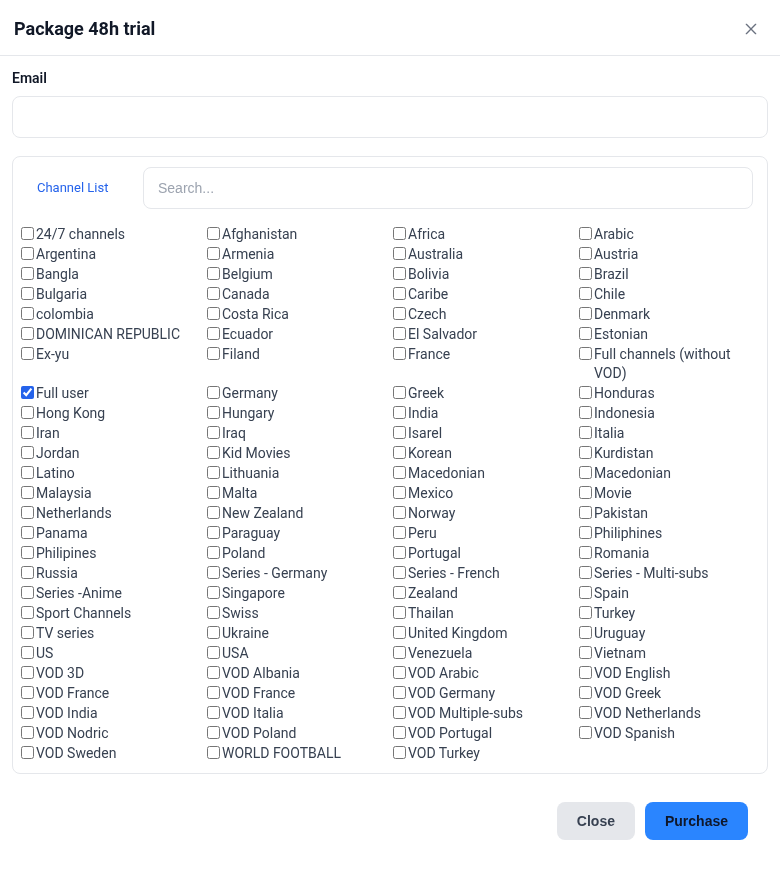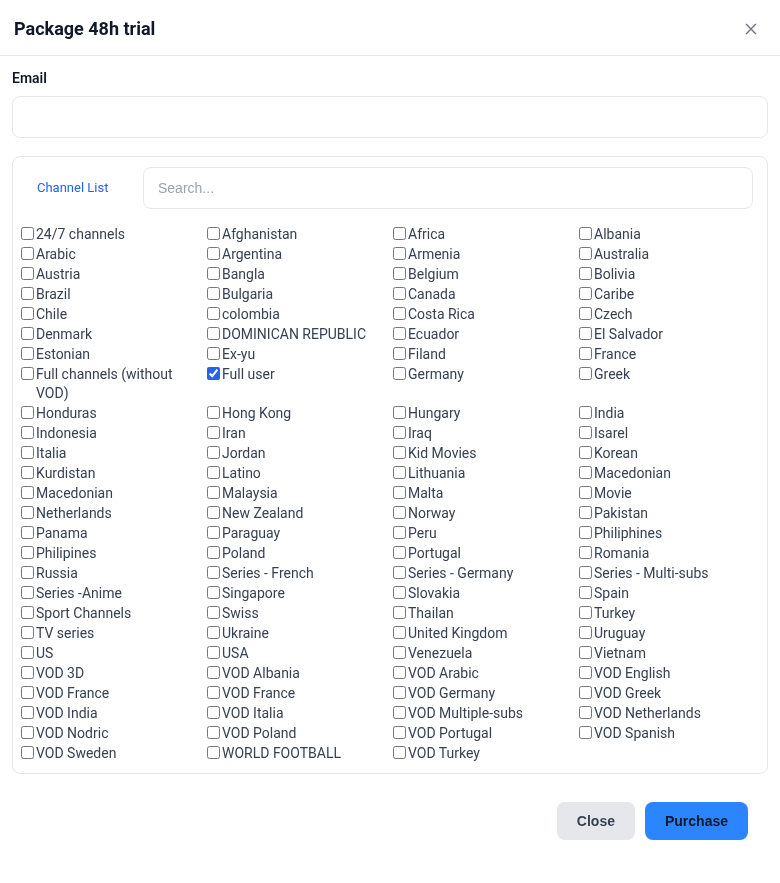--- a/index.html
+++ b/index.html
@@ -177,24 +177,20 @@
           <label class="cb-item">
             <input type="checkbox" style="">
             <span>Afghanistan</span>
           </label>
           <label class="cb-item">
             <input type="checkbox" style="">
             <span>Africa</span>
           </label>
           <label class="cb-item">
             <input type="checkbox" style="">
-            <span>Albania</span>
-          </label>
-          <label class="cb-item">
-            <input type="checkbox" style="">
             <span>Arabic</span>
           </label>
           <label class="cb-item">
             <input type="checkbox" style="">
             <span>Argentina</span>
           </label>
           <label class="cb-item">
             <input type="checkbox" style="">
             <span>Armenia</span>
           </label>
@@ -369,20 +365,24 @@
           <label class="cb-item">
             <input type="checkbox" style="">
             <span>Malaysia</span>
           </label>
           <label class="cb-item">
             <input type="checkbox" style="">
             <span>Malta</span>
           </label>
           <label class="cb-item">
             <input type="checkbox" style="">
+            <span>Mexico</span>
+          </label>
+          <label class="cb-item">
+            <input type="checkbox" style="">
             <span>Movie</span>
           </label>
           <label class="cb-item">
             <input type="checkbox" style="">
             <span>Netherlands</span>
           </label>
           <label class="cb-item">
             <input type="checkbox" style="">
             <span>New Zealand</span>
           </label>
@@ -425,41 +425,41 @@
           <label class="cb-item">
             <input type="checkbox" style="">
             <span>Romania</span>
           </label>
           <label class="cb-item">
             <input type="checkbox" style="">
             <span>Russia</span>
           </label>
           <label class="cb-item">
             <input type="checkbox" style="">
+            <span>Series - Germany</span>
+          </label>
+          <label class="cb-item">
+            <input type="checkbox" style="">
             <span>Series - French</span>
           </label>
           <label class="cb-item">
             <input type="checkbox" style="">
-            <span>Series - Germany</span>
-          </label>
-          <label class="cb-item">
-            <input type="checkbox" style="">
             <span>Series - Multi-subs</span>
           </label>
           <label class="cb-item">
             <input type="checkbox" style="">
             <span>Series -Anime</span>
           </label>
           <label class="cb-item">
             <input type="checkbox" style="">
             <span>Singapore</span>
           </label>
           <label class="cb-item">
             <input type="checkbox" style="">
-            <span>Slovakia</span>
+            <span>Zealand</span>
           </label>
           <label class="cb-item">
             <input type="checkbox" style="">
             <span>Spain</span>
           </label>
           <label class="cb-item">
             <input type="checkbox" style="">
             <span>Sport Channels</span>
           </label>
           <label class="cb-item">

